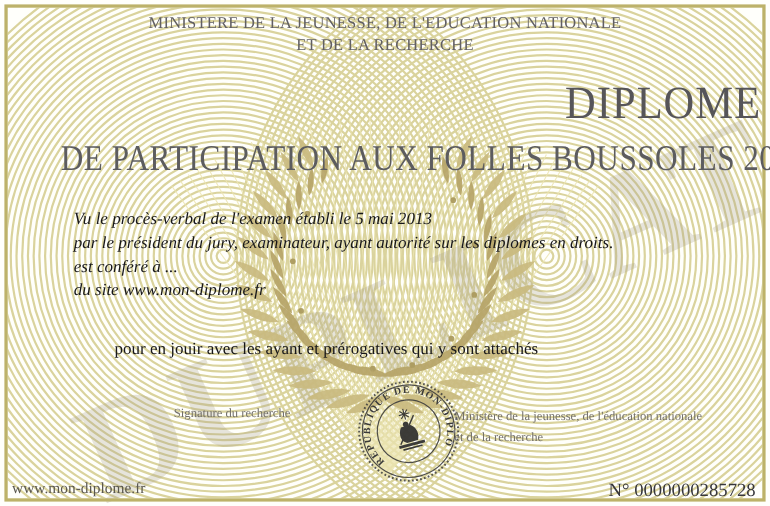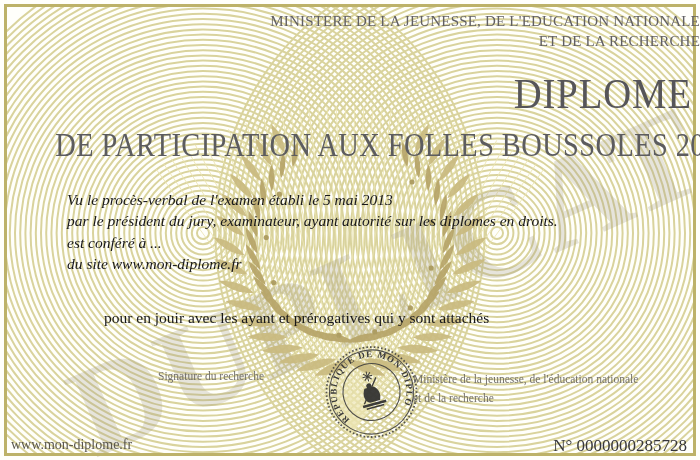--- a/index.html
+++ b/index.html
@@ -13,21 +13,21 @@
     position:absolute;left:4px;top:4px;right:4px;bottom:4px;
     border:3px solid #bdb269;pointer-events:none;
   }
   .watermark{
     position:absolute;left:78px;top:346px;white-space:nowrap;
     font-size:128px;font-weight:bold;letter-spacing:2px;
     color:rgba(165,158,138,0.28);
     transform:rotate(-24deg);transform-origin:0 50%;
   }
   .header{
-    position:absolute;left:0;right:0;top:12px;text-align:right;
+    position:absolute;left:0;right:0;top:12px;text-align:center;
     font-size:15px;line-height:19.5px;color:#615f63;letter-spacing:0.2px;
   }
   .title{position:absolute;left:0;right:0;top:70px;text-align:right;}
   .title span{
     display:inline-block;font-size:42px;color:#565559;
     letter-spacing:1px;transform:scaleX(0.92);
   }
   .subtitle{position:absolute;left:0;right:0;top:127px;text-align:center;}
   .subtitle span{
     display:inline-block;font-size:33px;color:#5c5c5f;white-space:nowrap;

